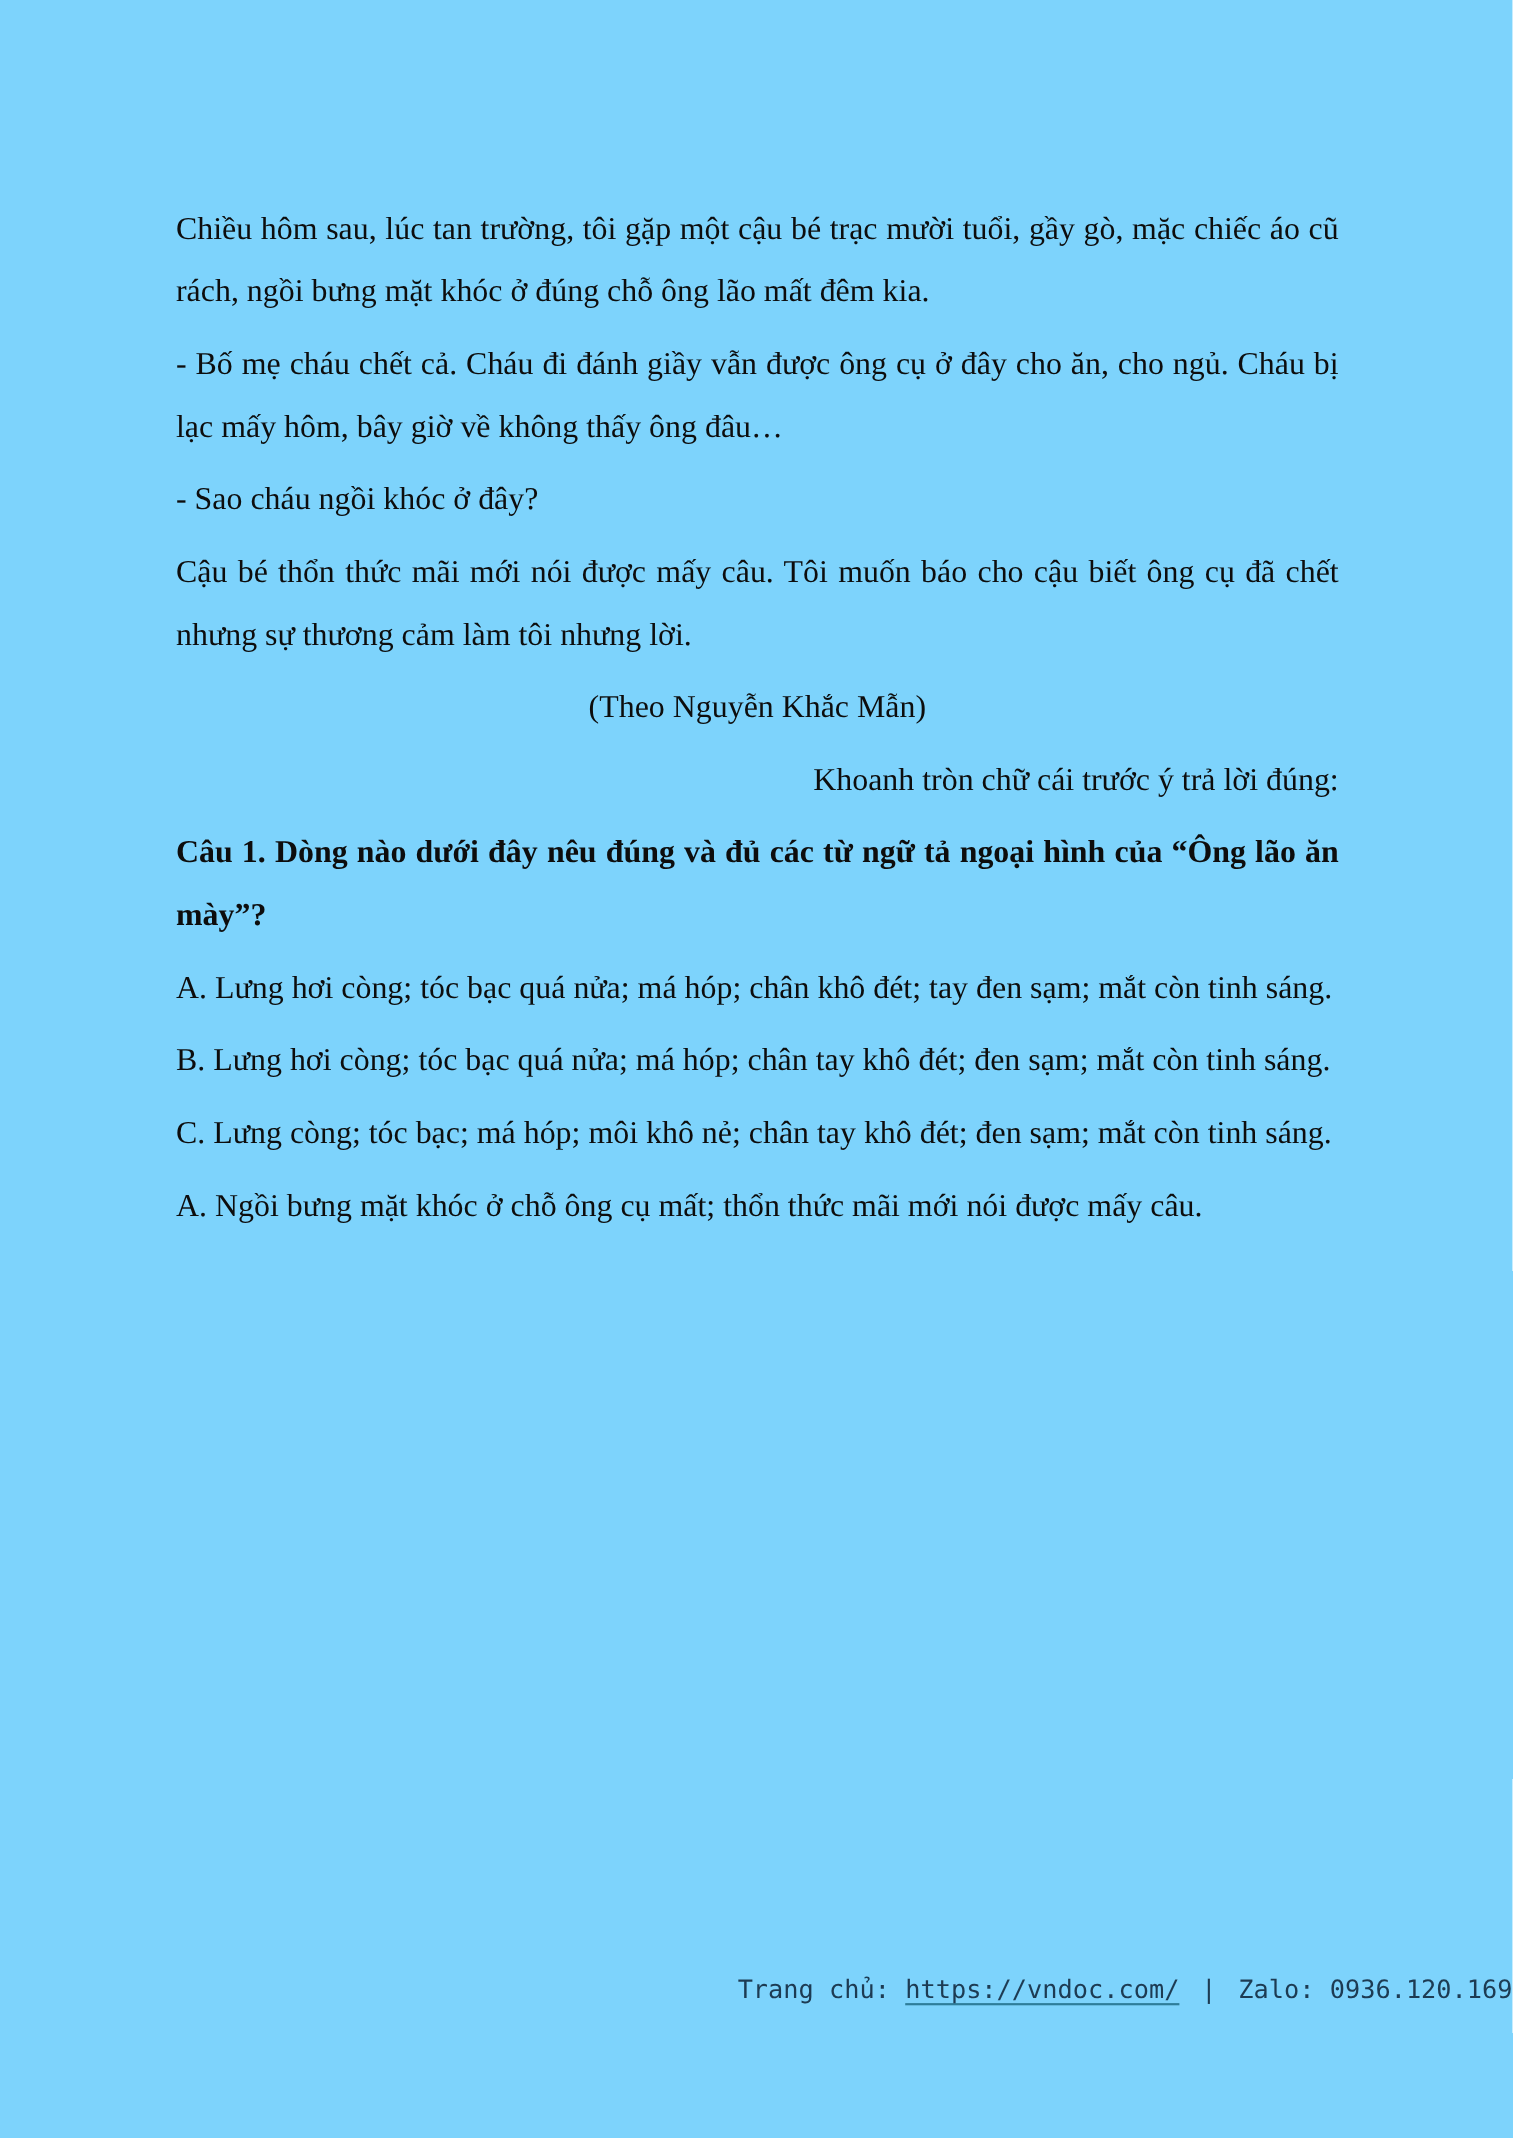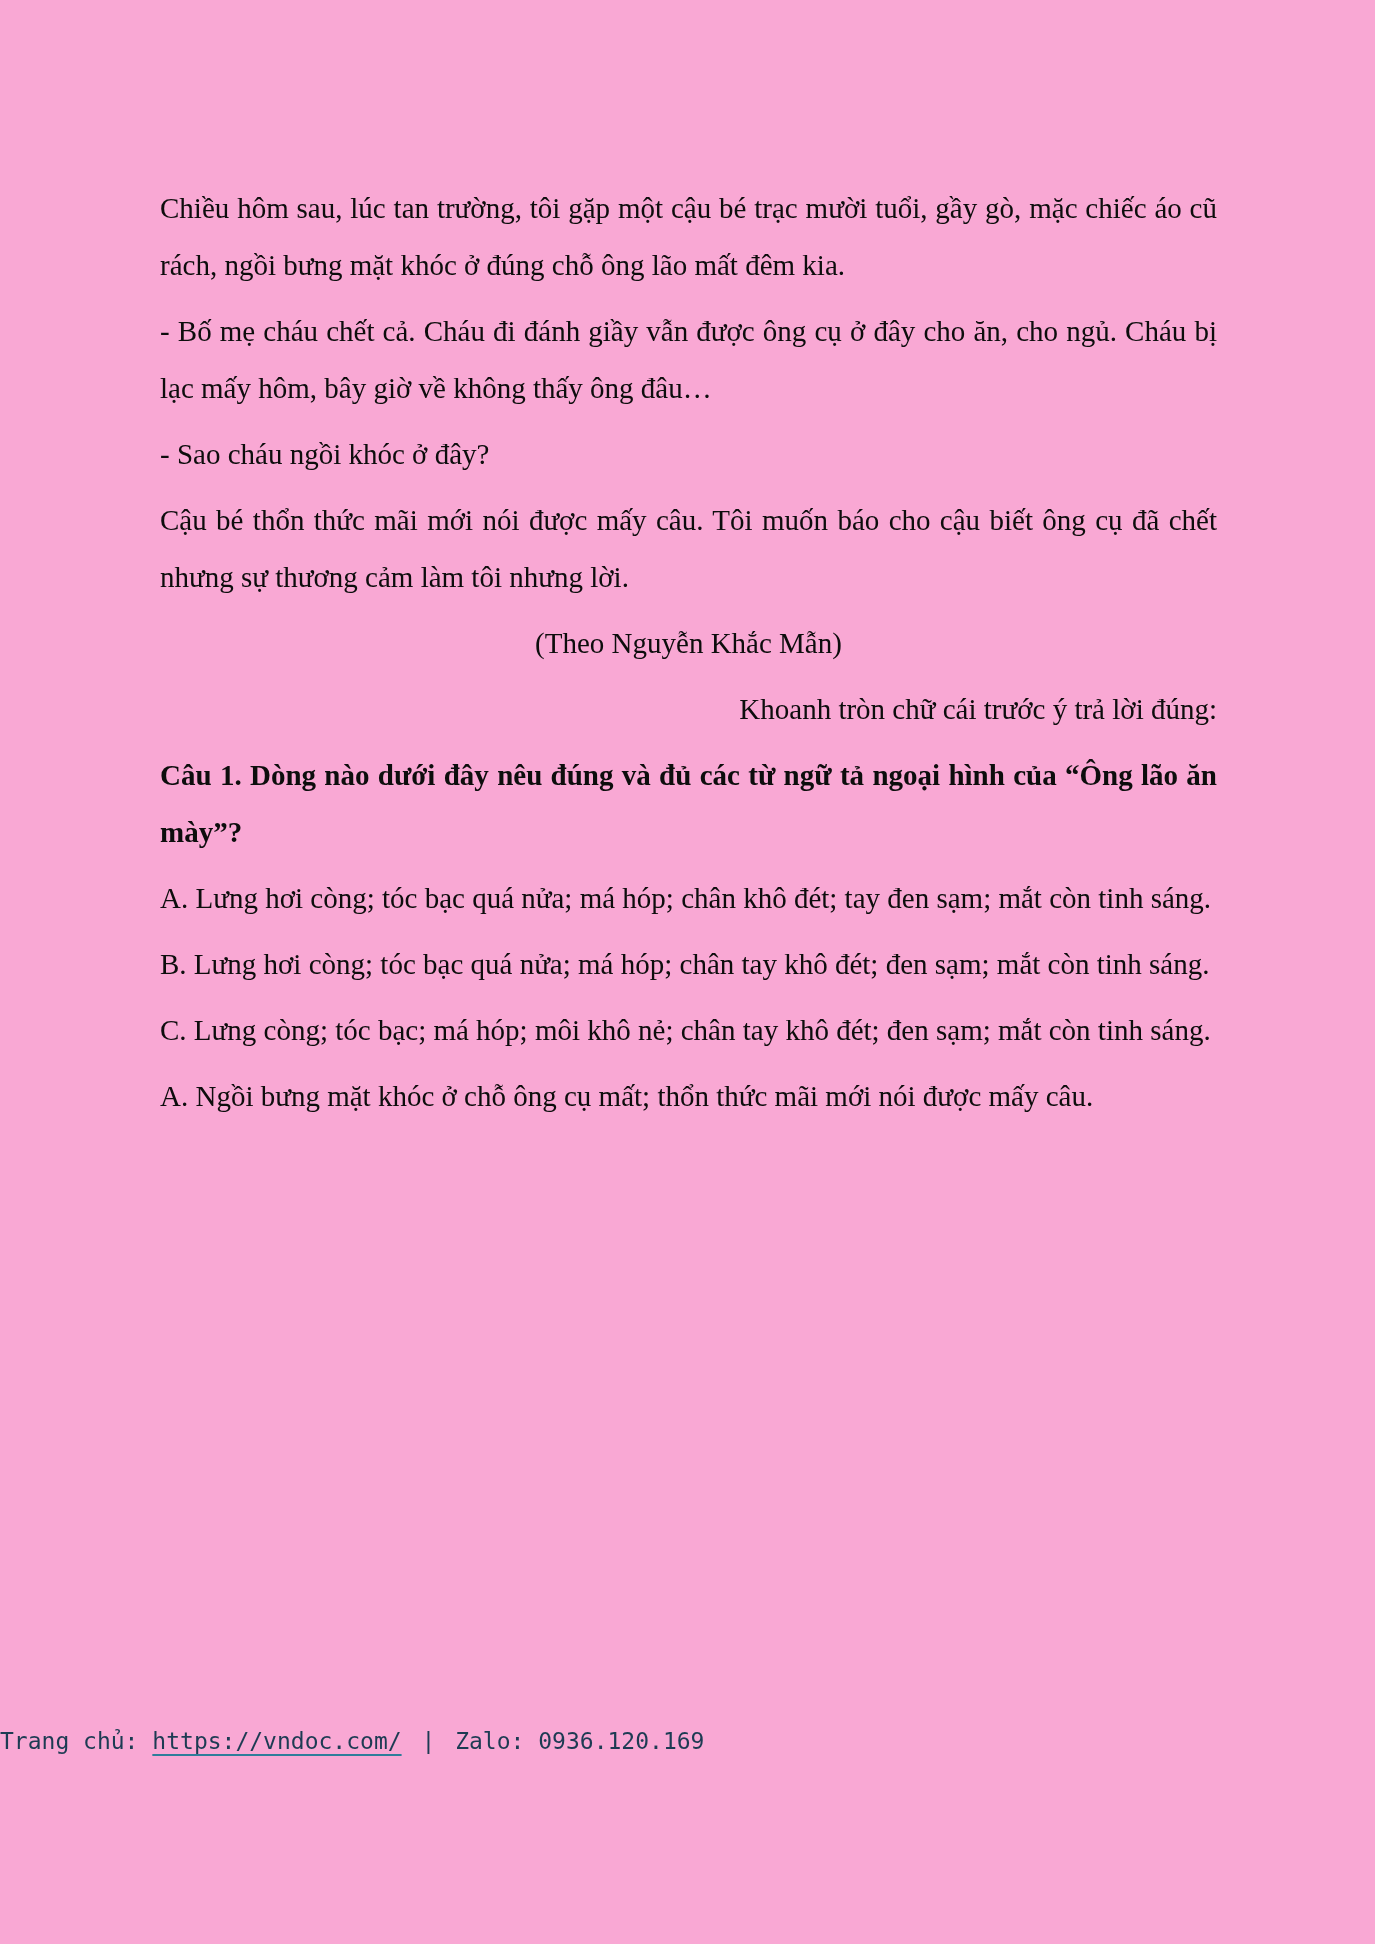--- a/index.html
+++ b/index.html
@@ -7,39 +7,39 @@
   body {
     width: 1375px;
     height: 1944px;
     font-family: "Liberation Serif", serif;
     color: #0d0d0d;
   }
   .page {
     position: relative;
     width: 1375px;
     height: 1944px;
-    background: #f9a8d4;
+    background: #7dd3fc;
     overflow: hidden;
   }
   .content {
     padding: 180px 158px 0 160px;
     font-size: 29px;
     line-height: 57px;
     text-align: justify;
   }
   .content p { margin: 0 0 9px 0; }
   .attribution { text-align: center; }
   .instruction { text-align: right; }
   .question { font-weight: bold; font-family: Liberation Serif, serif; }
   .footer {
     position: absolute;
-    top: 1724px;
+    top: 1792px;
     left: 0;
     width: 100%;
-    text-align: left;
+    text-align: right;
     font-family: "DejaVu Sans Mono", monospace;
     font-size: 23px;
     line-height: 34px;
     color: #1d3b53;
   }
   .footer a {
     color: #1d3b53;
     text-decoration: underline;
     text-decoration-color: #2e7d9a;
     text-decoration-thickness: 2px;

